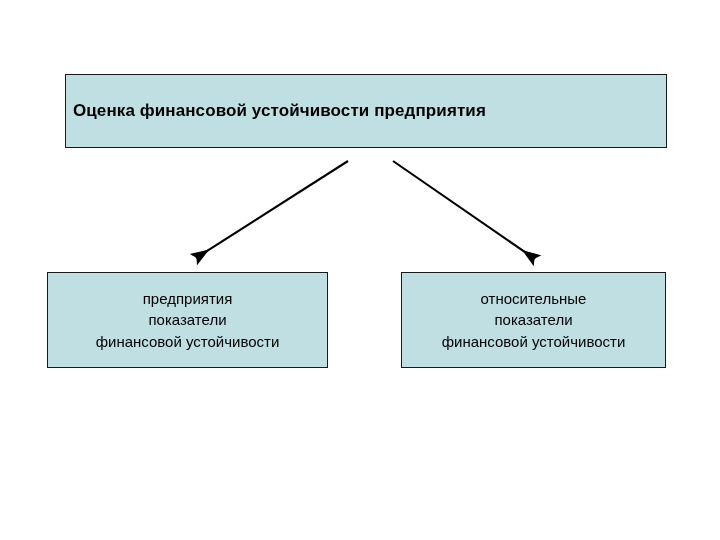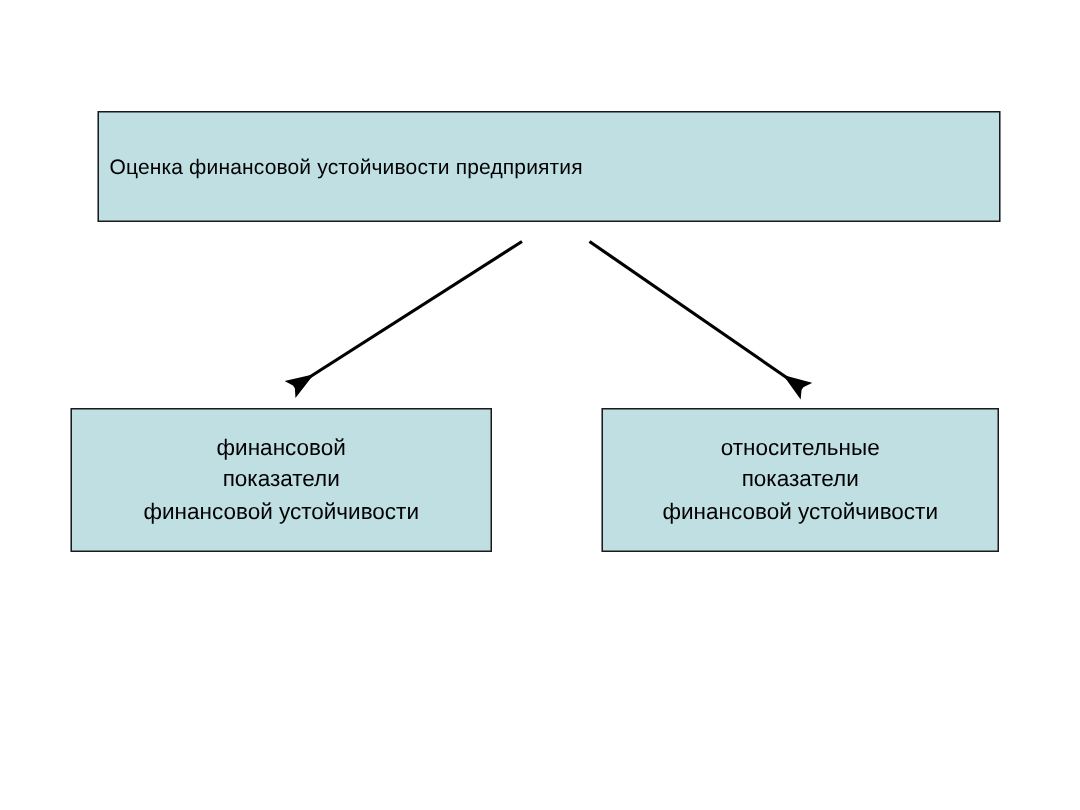--- a/index.html
+++ b/index.html
@@ -38,22 +38,22 @@
   
   #root-node {
     left: 65px;
     top: 74px;
     width: 602px;
     height: 74px;
     justify-content: flex-start;
     padding-left: 7px;
   }
   #root-node .node-title {
-    font-size: 14px;
-    font-weight: normal;
+    font-size: 17px;
+    font-weight: bold;
     letter-spacing: 0.1px;
     line-height: 1.15;
     white-space: nowrap;
   }
 
   
   .leaf {
     justify-content: center;
     top: 272px;
     height: 96px;
@@ -109,21 +109,21 @@
       </marker>
     </defs>
 
     <line x1="348" y1="161" x2="196" y2="258" stroke="#000000" stroke-width="2.1" marker-end="url(#arrowhead-left)"></line>
 
     <line x1="393" y1="161" x2="535" y2="259" stroke="#000000" stroke-width="2.1" marker-end="url(#arrowhead-right)"></line>
   </svg>
 
   <div class="node leaf" id="leaf-absolute">
     <div class="leaf-text">
-      <span class="tline">финансовой</span>
+      <span class="tline">предприятия</span>
       <span class="tline">показатели</span>
       <span class="tline">финансовой устойчивости</span>
     </div>
   </div>
 
   <div class="node leaf" id="leaf-relative">
     <div class="leaf-text">
       <span class="tline">относительные</span>
       <span class="tline">показатели</span>
       <span class="tline">финансовой устойчивости</span>

